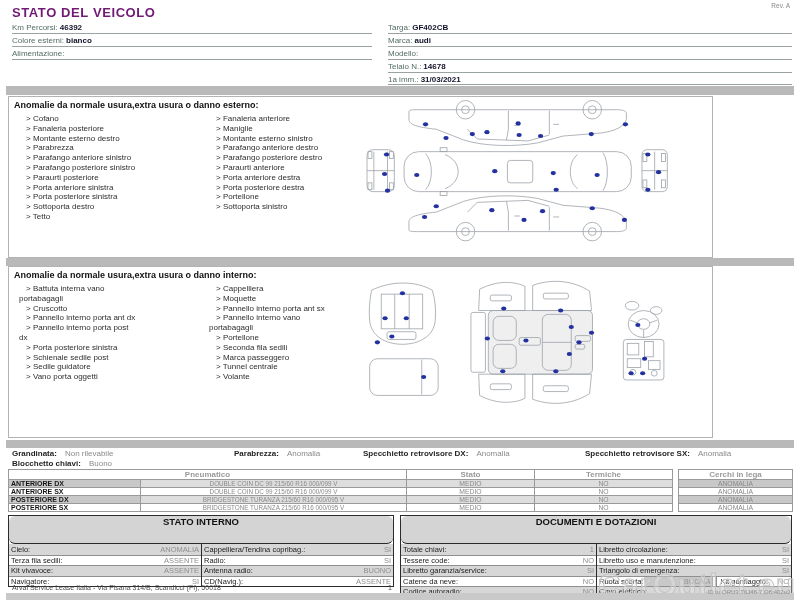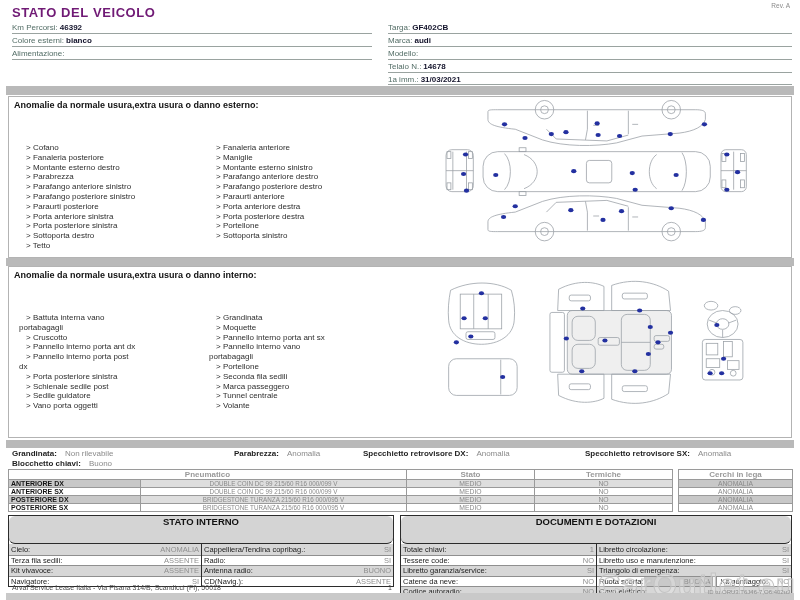--- a/index.html
+++ b/index.html
@@ -13,25 +13,25 @@
   #hleft  { left:12px;  top:21px; width:360px; }
   #hright { left:388px; top:21px; width:404px; }
   .hrow { height:12.9px; border-bottom:1px solid #9aa3a0; padding-top:2px; white-space:nowrap; }
   .hlabel { color:#536d66; }
   .hvalue { font-weight:bold; color:#13132b; margin-left:2px; }
 
   
   .band { position:absolute; left:6px; width:788px; background:#b9b9b9; }
 
   
-  .secbox { position:absolute; left:8px; width:784px; background:#fff; border:1px solid #b3b3b3; }
+  .secbox { position:absolute; left:8px; width:705px; background:#fff; border:1px solid #b3b3b3; }
   #sec-ext { top:96px; height:162px; }
   #sec-int { top:266px; height:172px; }
   .sectitle { position:absolute; left:5px; top:3px; font-size:9px; font-weight:bold; color:#111; }
-  .alist { position:absolute; top:17px; font-size:8px; color:#2e2e2e; line-height:9.8px;margin-top:29px; }
+  .alist { position:absolute; top:17px; font-size:8px; color:#2e2e2e; line-height:9.8px; }
   .aitem { padding-left:0; text-indent:7px; }
   .aitem::before { content:"> "; }
   .alist.c1 { left:10px; }
   .alist.c2 { left:200px; }
   #sec-ext .alist { width:182px; }
   #sec-int .alist { width:120px; }
   .carsvg { position:absolute; }
   .carsvg path, .carsvg rect, .carsvg line, .carsvg circle, .carsvg ellipse, .carsvg use
     { stroke:#9aa0a6; stroke-width:.8; fill:none; }
   .carsvg .fillfloor { fill:#efefef; }
@@ -258,21 +258,21 @@
         <div class="aitem"><span>Cruscotto</span></div>
         <div class="aitem"><span>Pannello interno porta ant dx</span></div>
         <div class="aitem"><span>Pannello interno porta post dx</span></div>
         <div class="aitem"><span>Porta posteriore sinistra</span></div>
         <div class="aitem"><span>Schienale sedile post</span></div>
         <div class="aitem"><span>Sedile guidatore</span></div>
         <div class="aitem"><span>Vano porta oggetti</span></div>
       </div>
     <div class="alist c2">
 
-    <div class="aitem"><span>Grandinata</span></div>
+    <div class="aitem"><span>Cappelliera</span></div>
         <div class="aitem"><span>Moquette</span></div>
         <div class="aitem"><span>Pannello interno porta ant sx</span></div>
         <div class="aitem"><span>Pannello interno vano portabagagli</span></div>
         <div class="aitem"><span>Portellone</span></div>
         <div class="aitem"><span>Seconda fila sedili</span></div>
         <div class="aitem"><span>Marca passeggero</span></div>
         <div class="aitem"><span>Tunnel centrale</span></div>
         <div class="aitem"><span>Volante</span></div>
       </div>
     <svg class="carsvg" viewBox="0 0 370 170" style="right:3px;top:3px;width:370px;height:164px">

